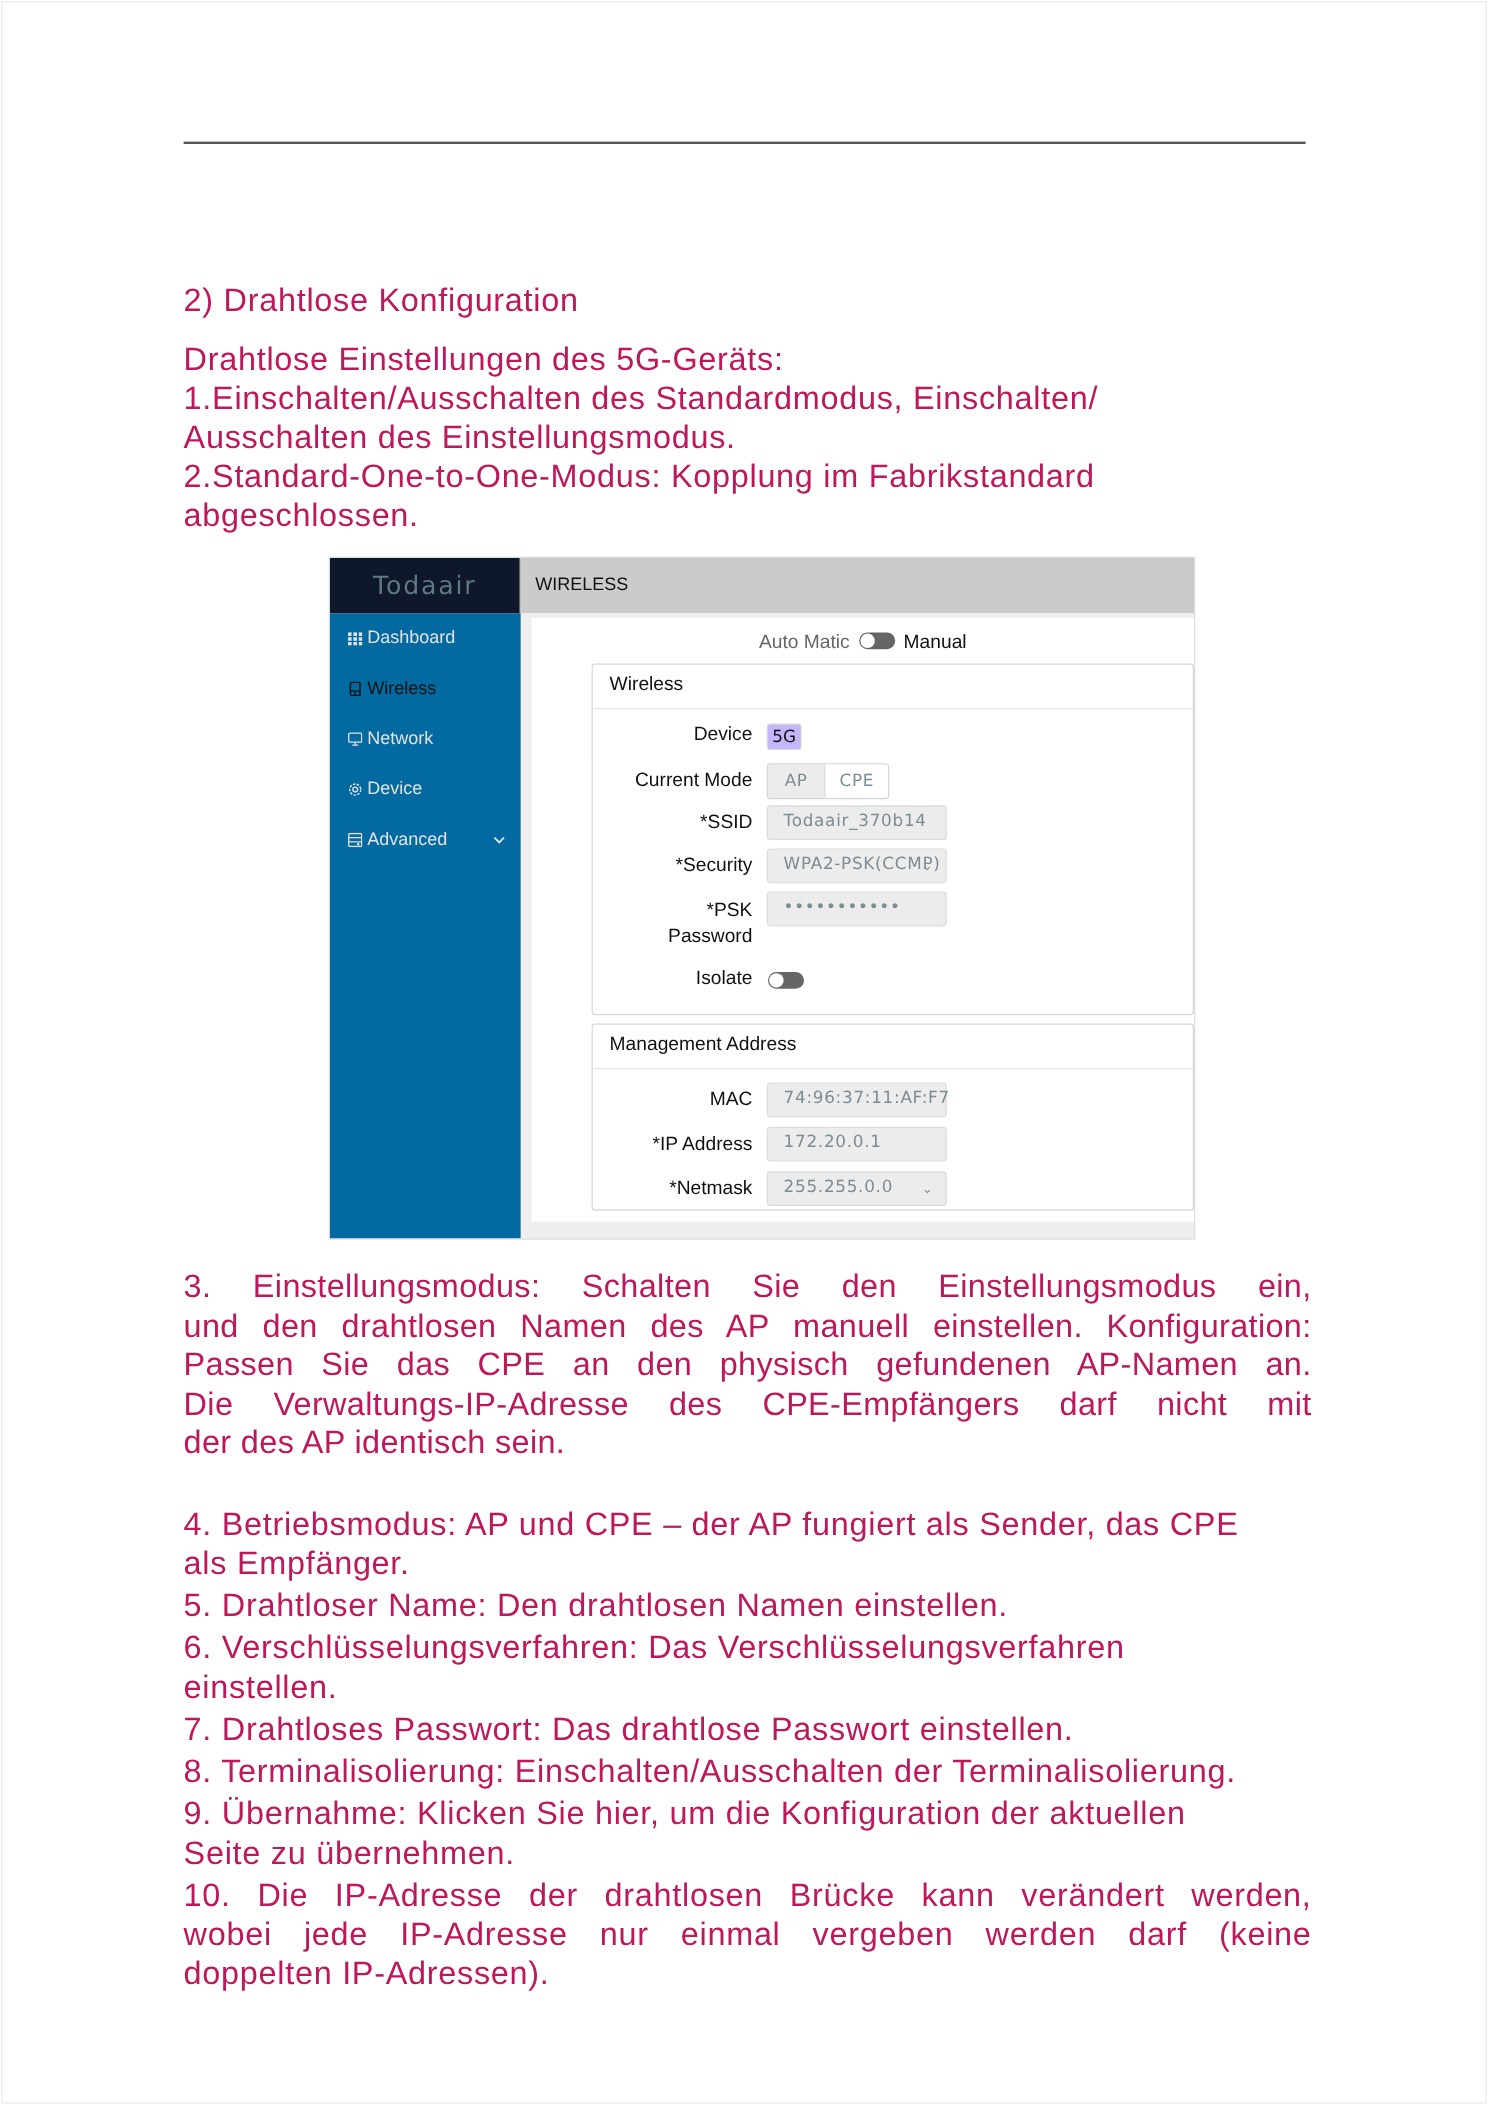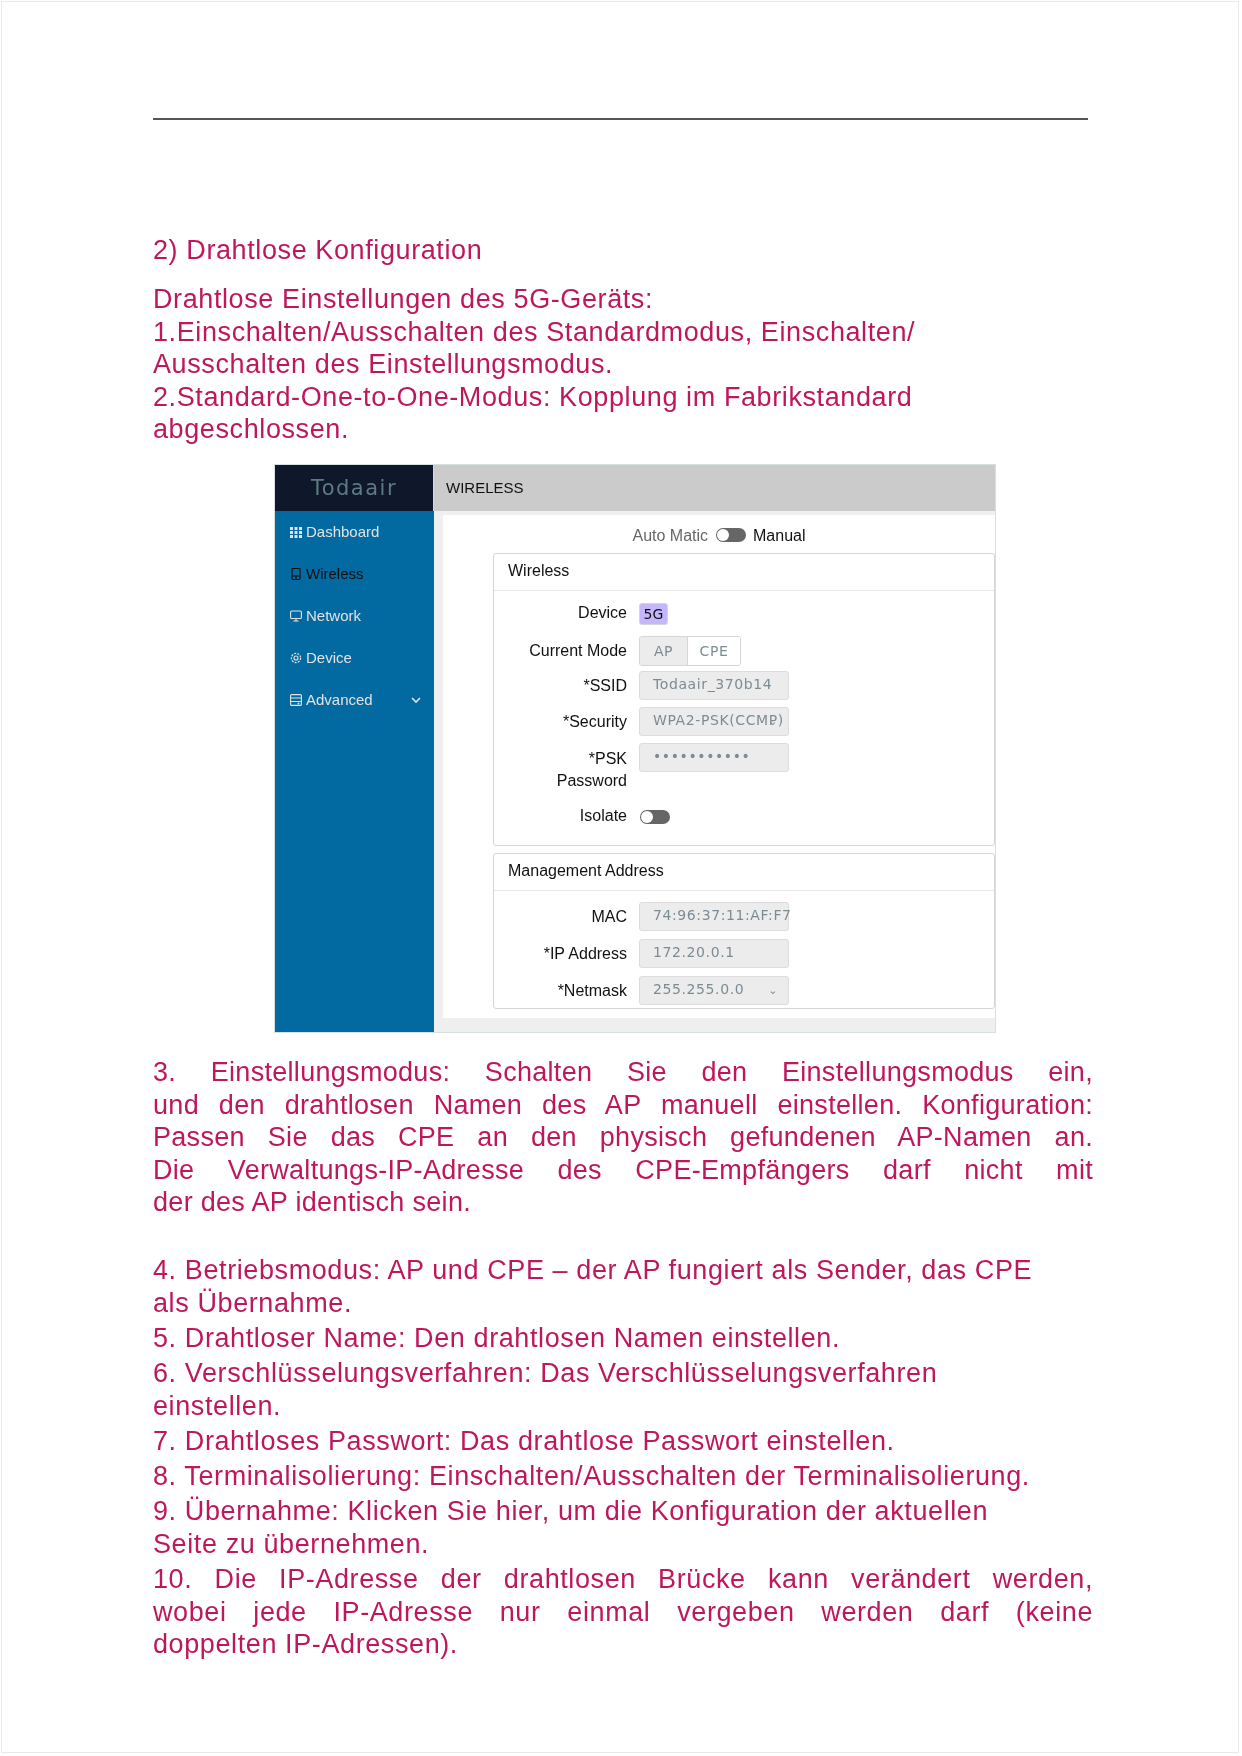--- a/index.html
+++ b/index.html
@@ -203,21 +203,21 @@
   <span class="line">3. Einstellungsmodus: Schalten Sie den Einstellungsmodus ein,</span>
   <span class="line">und den drahtlosen Namen des AP manuell einstellen. Konfiguration:</span>
   <span class="line">Passen Sie das CPE an den physisch gefundenen AP-Namen an.</span>
   <span class="line">Die Verwaltungs-IP-Adresse des CPE-Empfängers darf nicht mit</span>
   <span class="line last">der des AP identisch sein.</span>
 </div>
 
 <div class="doc-text plist">
   <div class="item">
     <span class="line">4. Betriebsmodus: AP und CPE – der AP fungiert als Sender, das CPE</span>
-    <span class="line">als Übernahme.</span>
+    <span class="line">als Empfänger.</span>
   </div>
   <div class="item">
     <span class="line">5. Drahtloser Name: Den drahtlosen Namen einstellen.</span>
   </div>
   <div class="item">
     <span class="line">6. Verschlüsselungsverfahren: Das Verschlüsselungsverfahren</span>
     <span class="line">einstellen.</span>
   </div>
   <div class="item">
     <span class="line">7. Drahtloses Passwort: Das drahtlose Passwort einstellen.</span>

